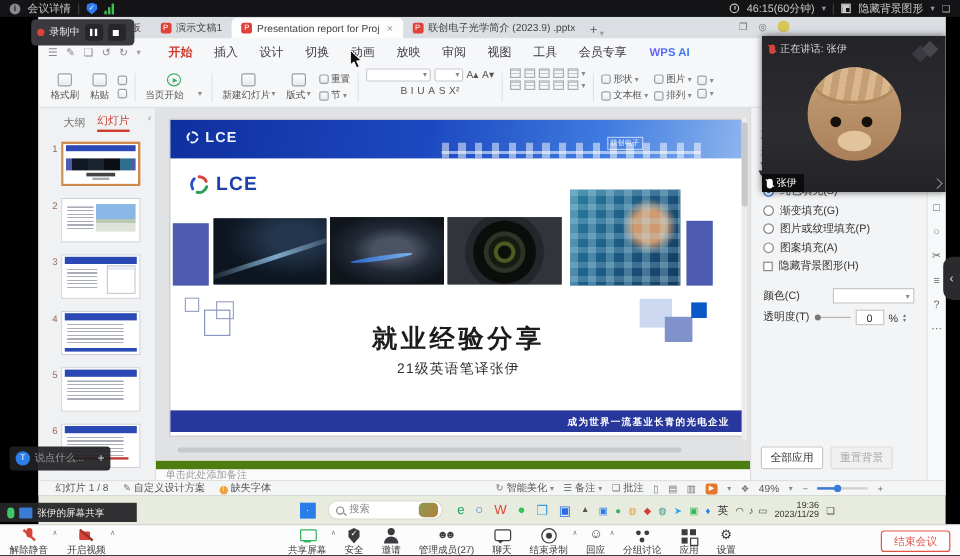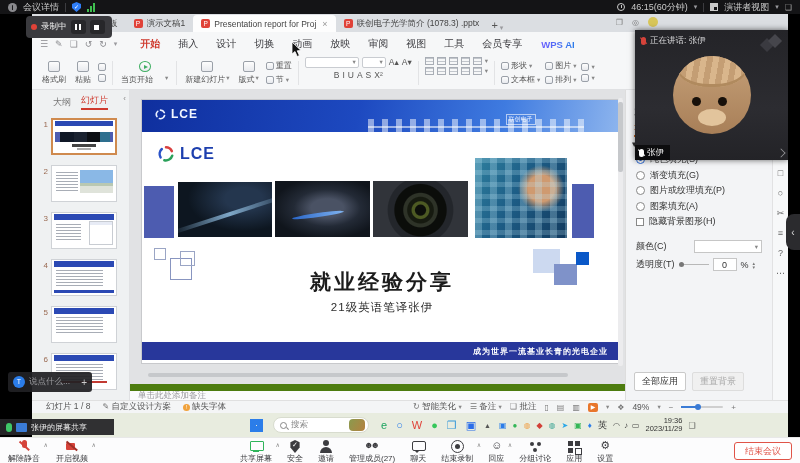--- a/index.html
+++ b/index.html
@@ -254,21 +254,21 @@
           <i style="height:6px"></i>
           <i style="height:9px"></i>
         </span>
     </div>
     <div class="mtb-right">
       <span class="clock-ic"></span>
       <span>46:15(60分钟)</span>
       <span class="dd8">▾</span>
       <span class="vdiv"></span>
       <span class="grid-ic"></span>
-      <span>演讲者视图</span>
+      <span>隐藏背景图形</span>
       <span class="dd8">▾</span>
       <span style="font-size:8px;color:#aaa;">❏</span>
     </div>
   </div>
 
   <div class="share-region">
     <div class="wps">
 
       <div class="tabbar">
         <div id="doc-tabs" style="display:flex;align-items:flex-end;">
@@ -280,21 +280,21 @@
               <span class="wtab-ic">P</span>
               <span class="wtab-l">演示文稿1</span>
             </div>
             <div class="wtab active">
               <span class="wtab-ic">P</span>
               <span class="wtab-l">Presentation report for Proj</span>
               <span class="wtab-x">×</span>
             </div>
             <div class="wtab">
               <span class="wtab-ic">P</span>
-              <span class="wtab-l">联创电子光学简介 (1078.3) .pptx</span>
+              <span class="wtab-l">联创电子光学简介 (2023.9) .pptx</span>
             </div>
           </div>
         <span class="newtab">+</span>
         <span class="dd8">▾</span>
         <div class="winctl">
           <span>❐</span>
           <span>◎</span>
           <span class="avatar-dot"></span>
         </div>
       </div>

